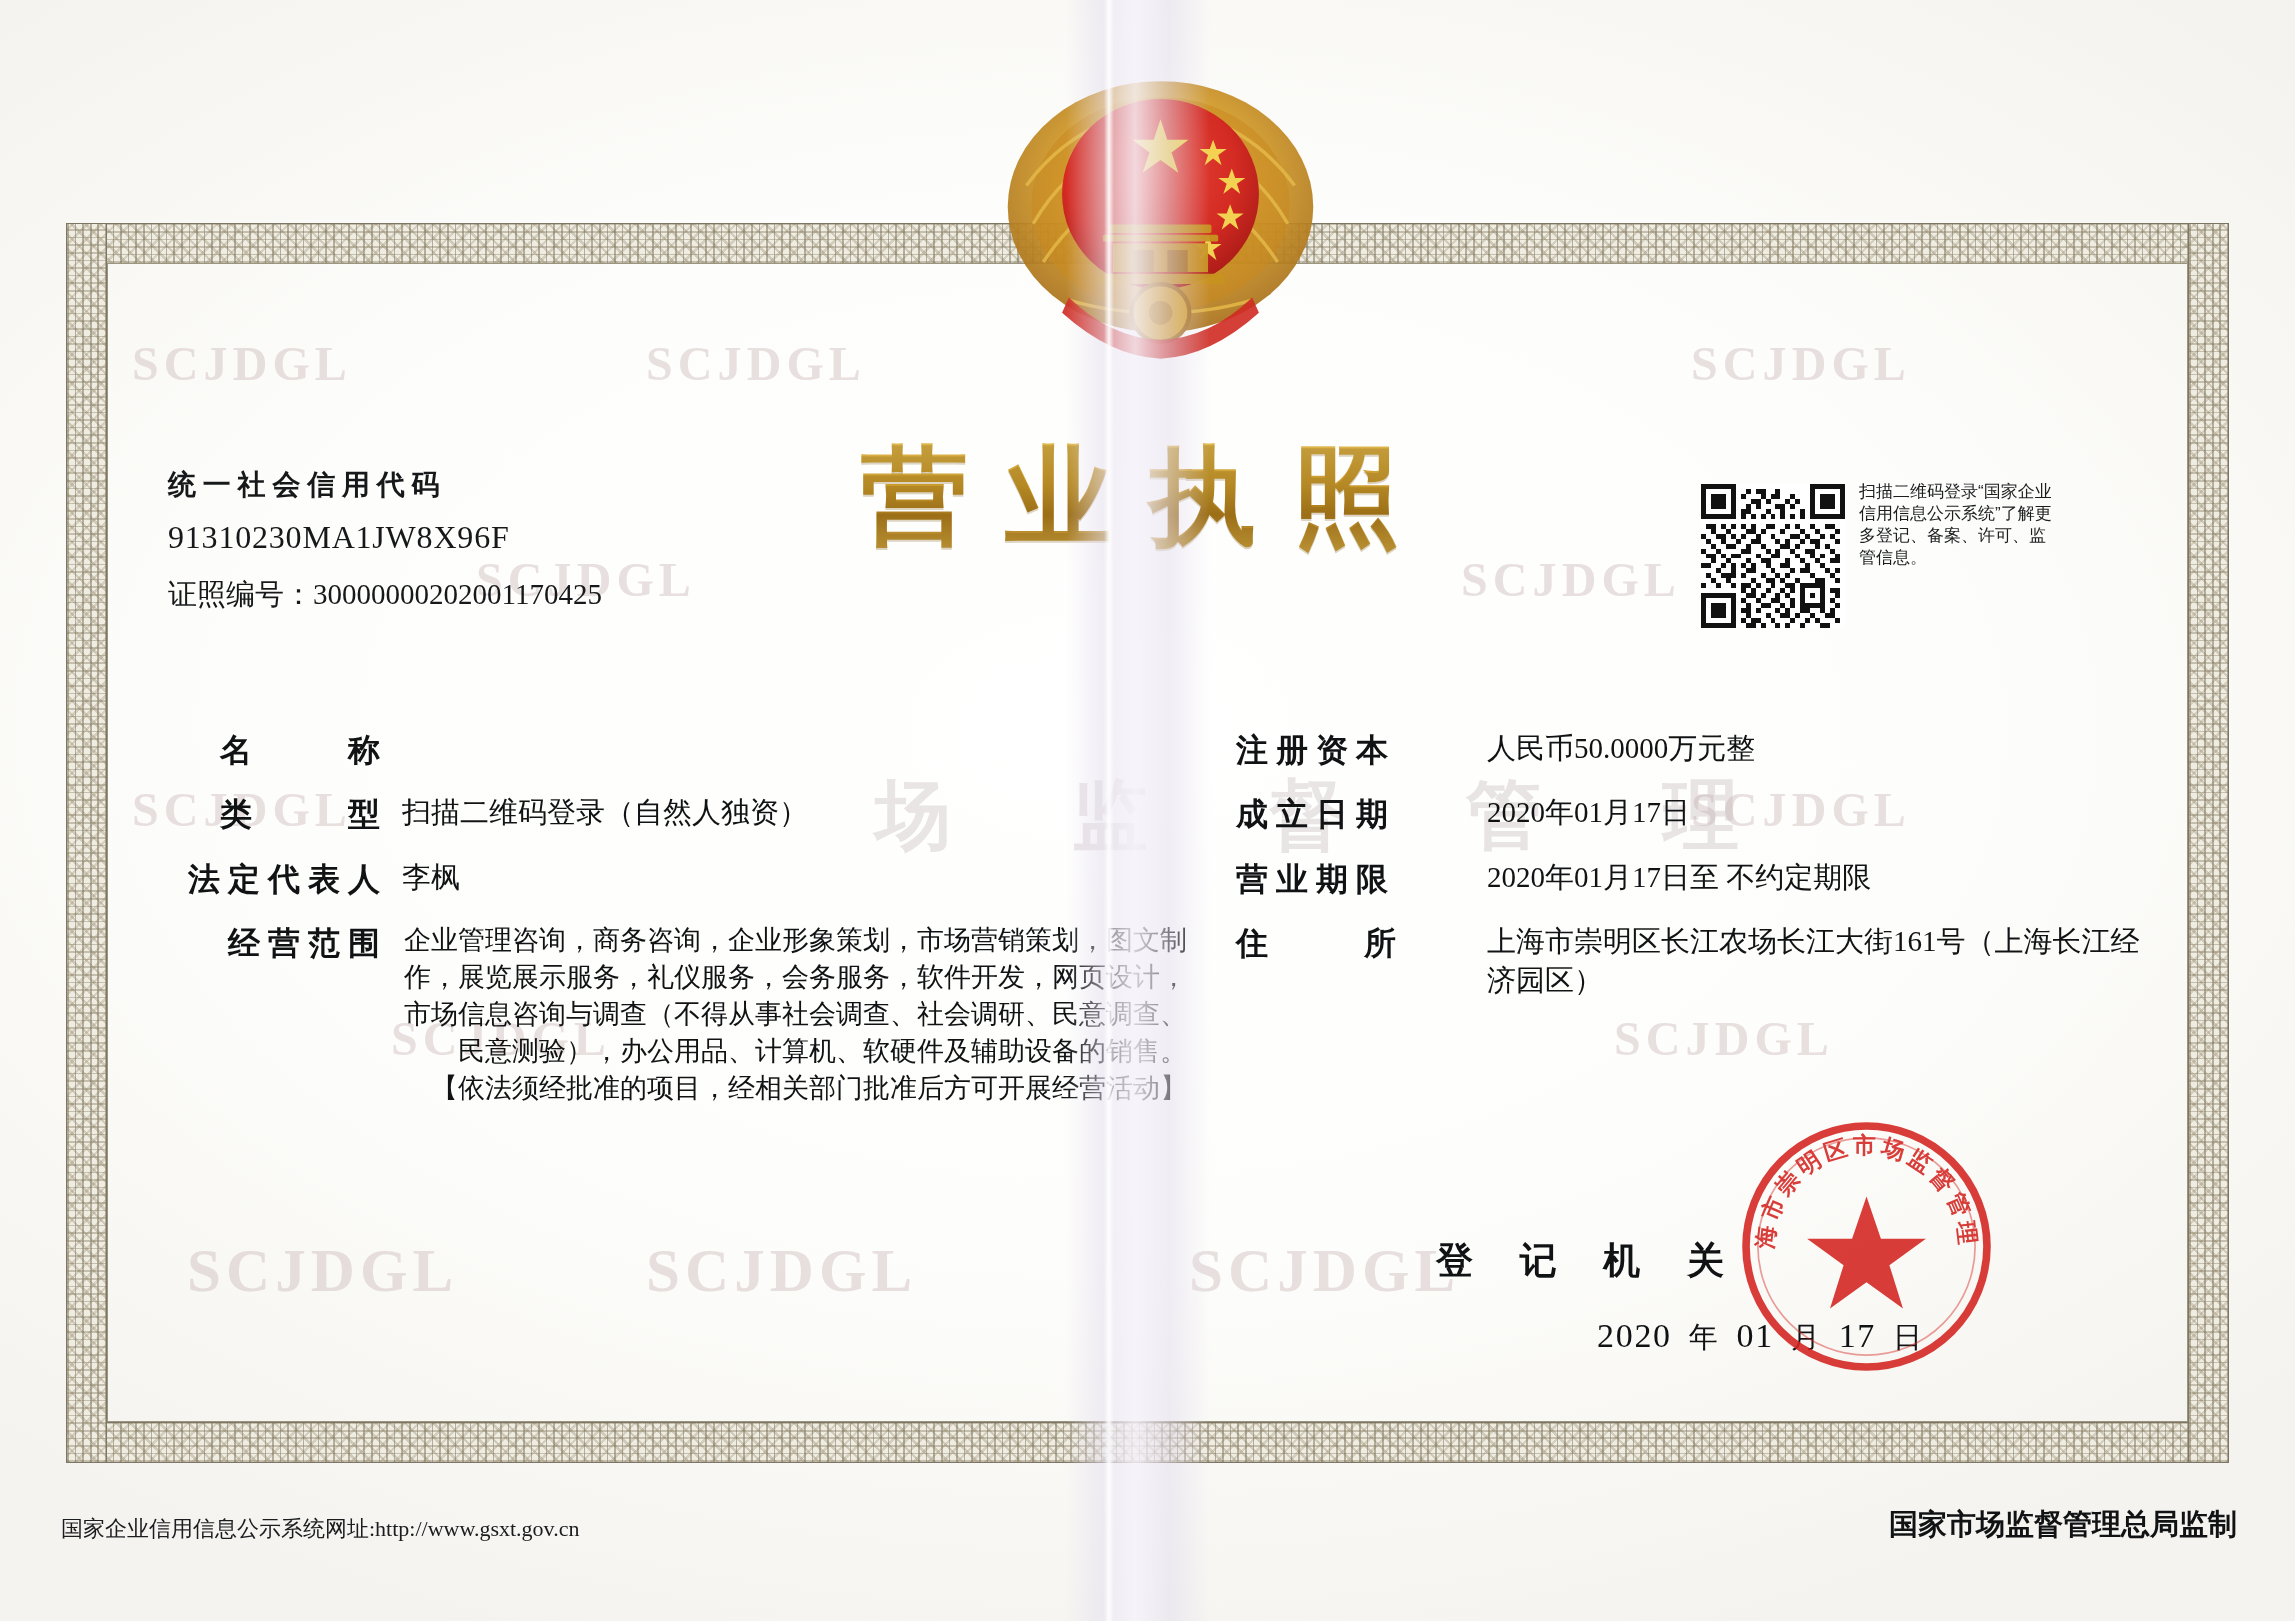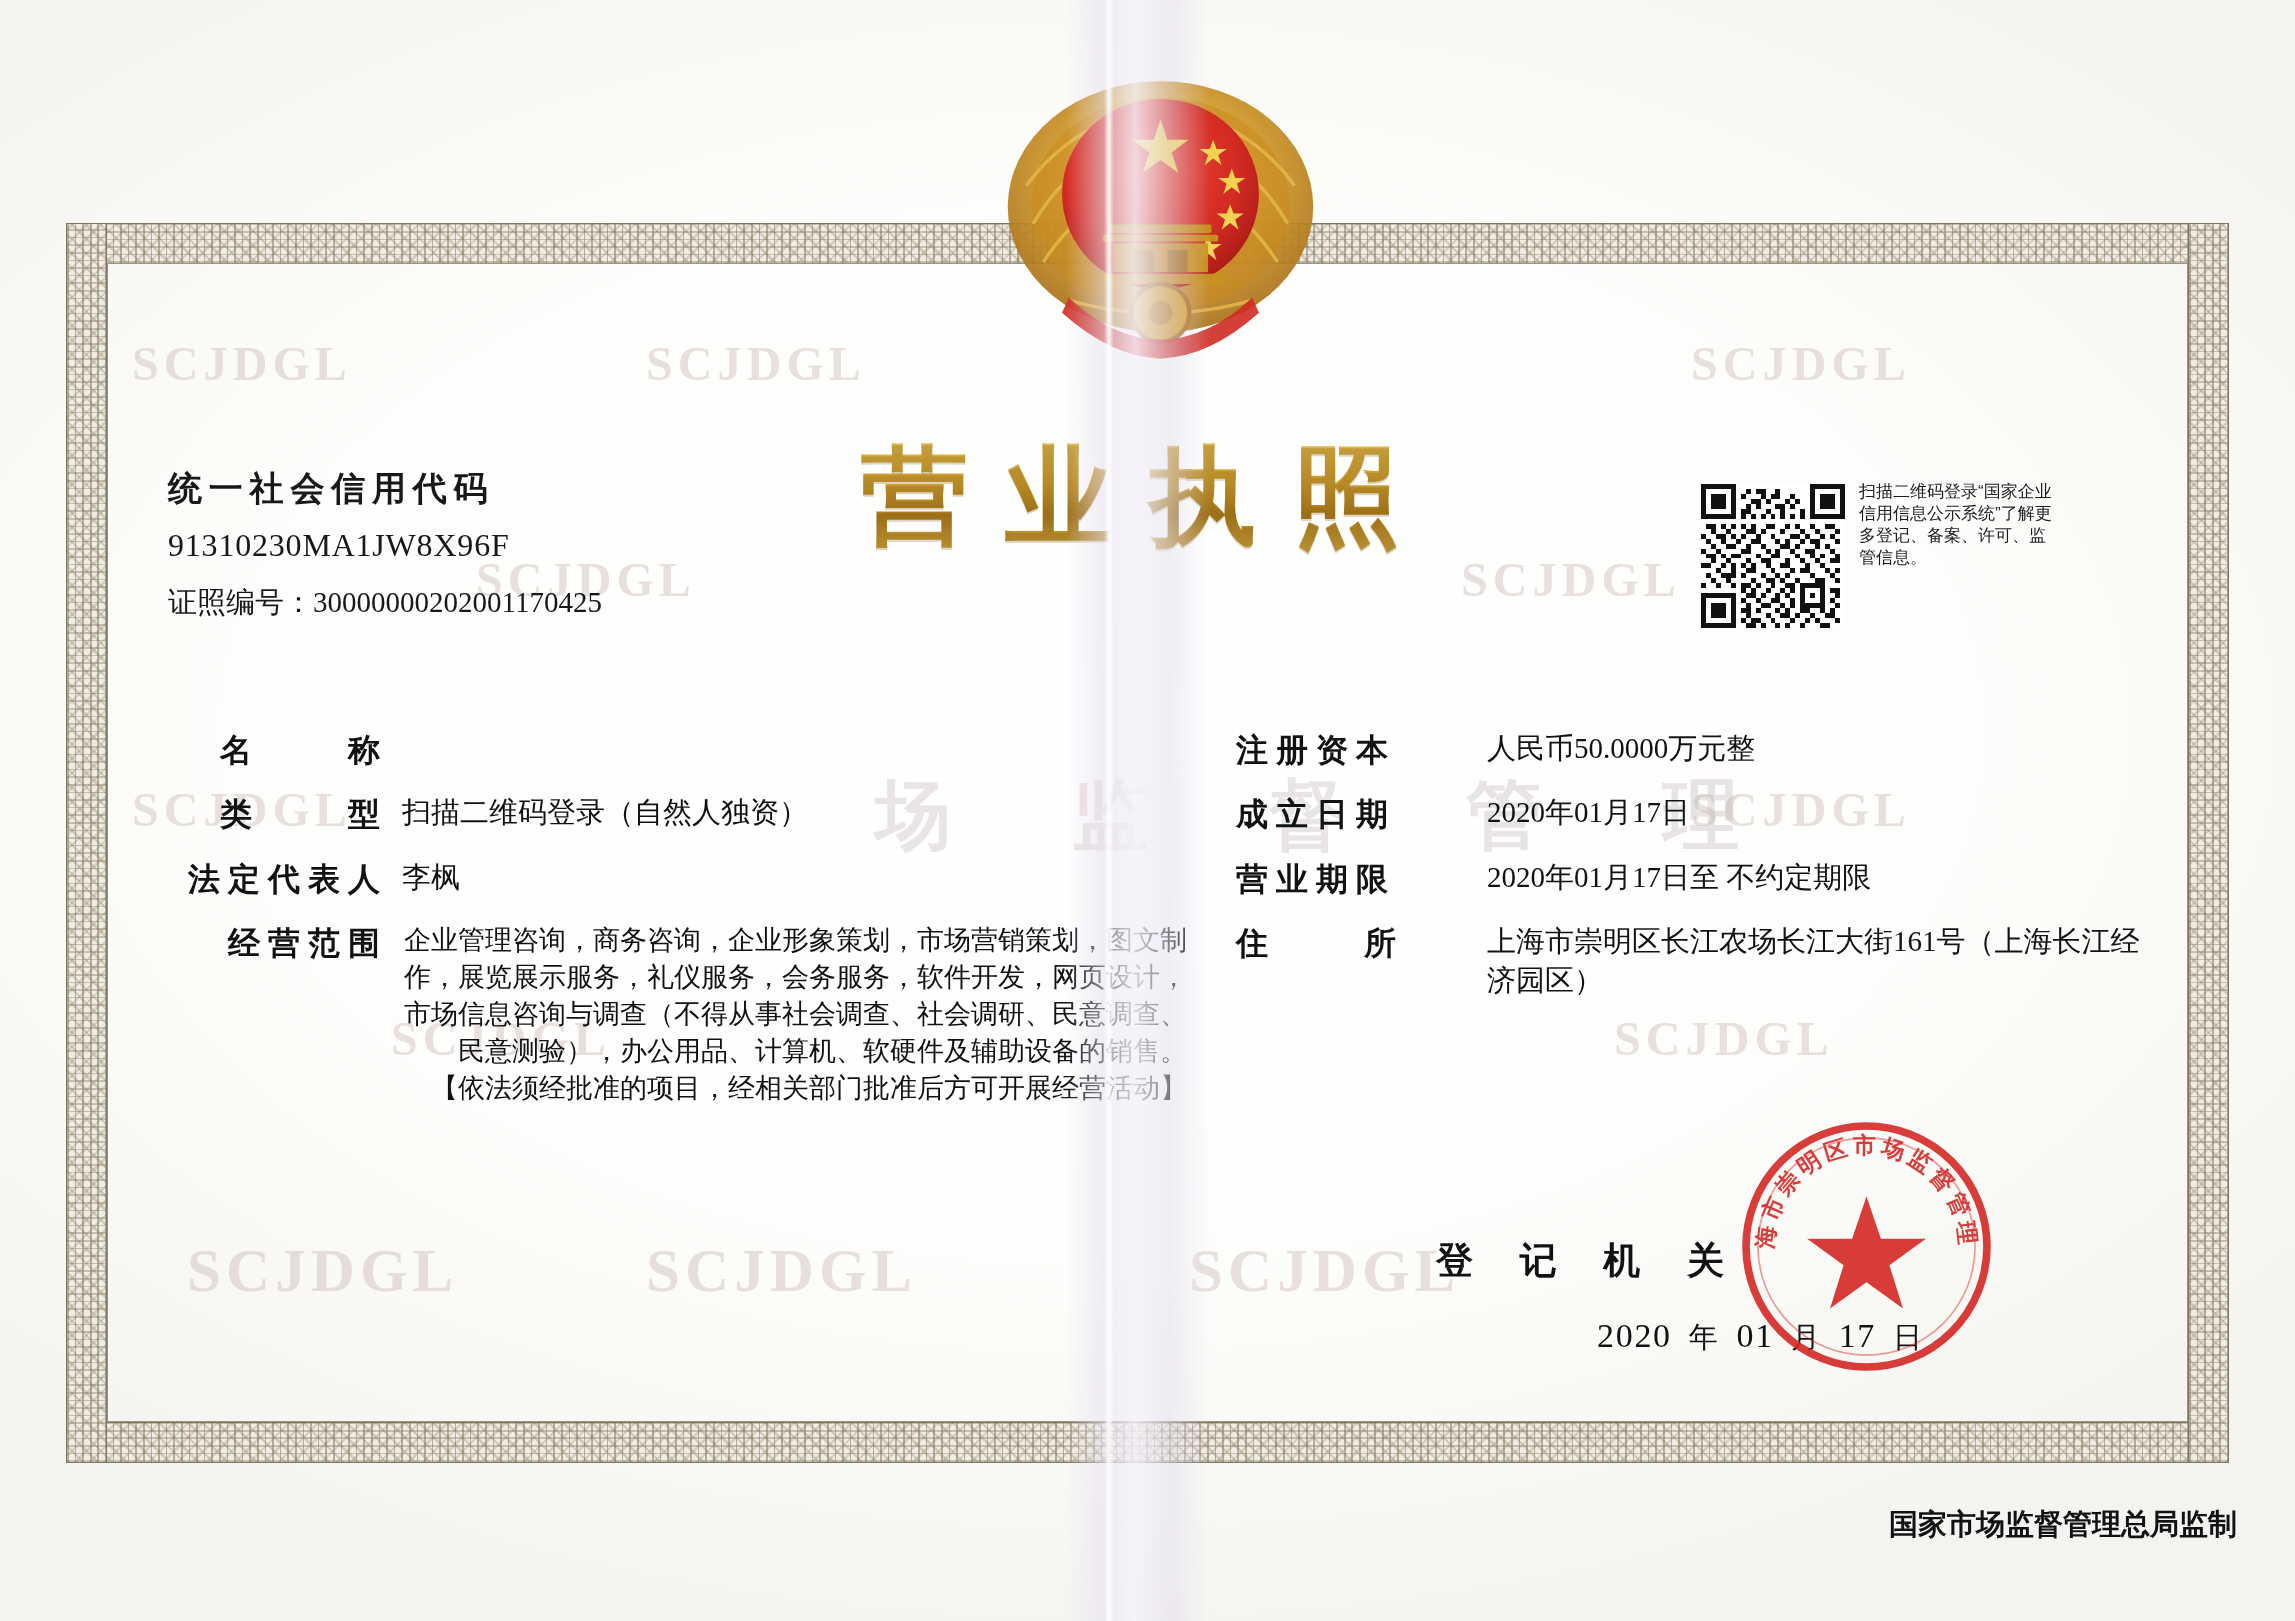--- a/index.html
+++ b/index.html
@@ -129,21 +129,21 @@
     text-shadow: 0 1.7px 0 rgba(120,85,10,0.25);
   }
 
   
   #code-block {
     position: absolute;
     left: 168px; top: 466px;
     width: 527px;
   }
   #code-block .label {
-    font-size: 34px;
+    font-size: 28px;
     letter-spacing: 6.8px;
     font-weight: 600;
     color: #16181a;
     margin-bottom: 15.3px;
   }
   #code-block .code {
     font-size: 32px;
     font-family: "Liberation Serif", serif;
     letter-spacing: 0.8px;
     color: #16181a;
@@ -610,18 +610,19 @@
     <g opacity="0.88">
       <circle cx="155" cy="155" r="142" fill="none" stroke="#d4231f" stroke-width="9"></circle>
       <circle cx="155" cy="155" r="128" fill="none" stroke="#d4231f" stroke-width="2" opacity="0.5"></circle>
       <polygon points="155,96 172,146 225,146 182,177 198,228 155,197 112,228 128,177 85,146 138,146" fill="#d4231f"></polygon>
       <text font-family="'Liberation Serif', serif" font-size="27" font-weight="700" fill="#d4231f" letter-spacing="5">
         <textPath href="#sealArc" startOffset="50%" text-anchor="middle">上海市崇明区市场监督管理局</textPath>
       </text>
     </g>
   </svg>
 
+  <div id="footer-left">国家企业信用信息公示系统网址:http://www.gsxt.gov.cn</div>
   <div id="footer-right">国家市场监督管理总局监制</div>
 
   <div id="fold"></div>
   <div id="fold2"></div>
 </div>
 
 
 </body></html>

